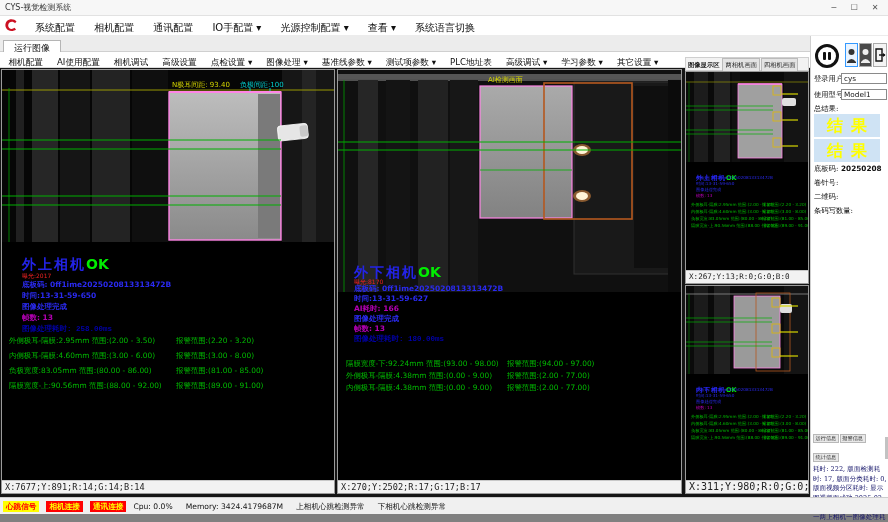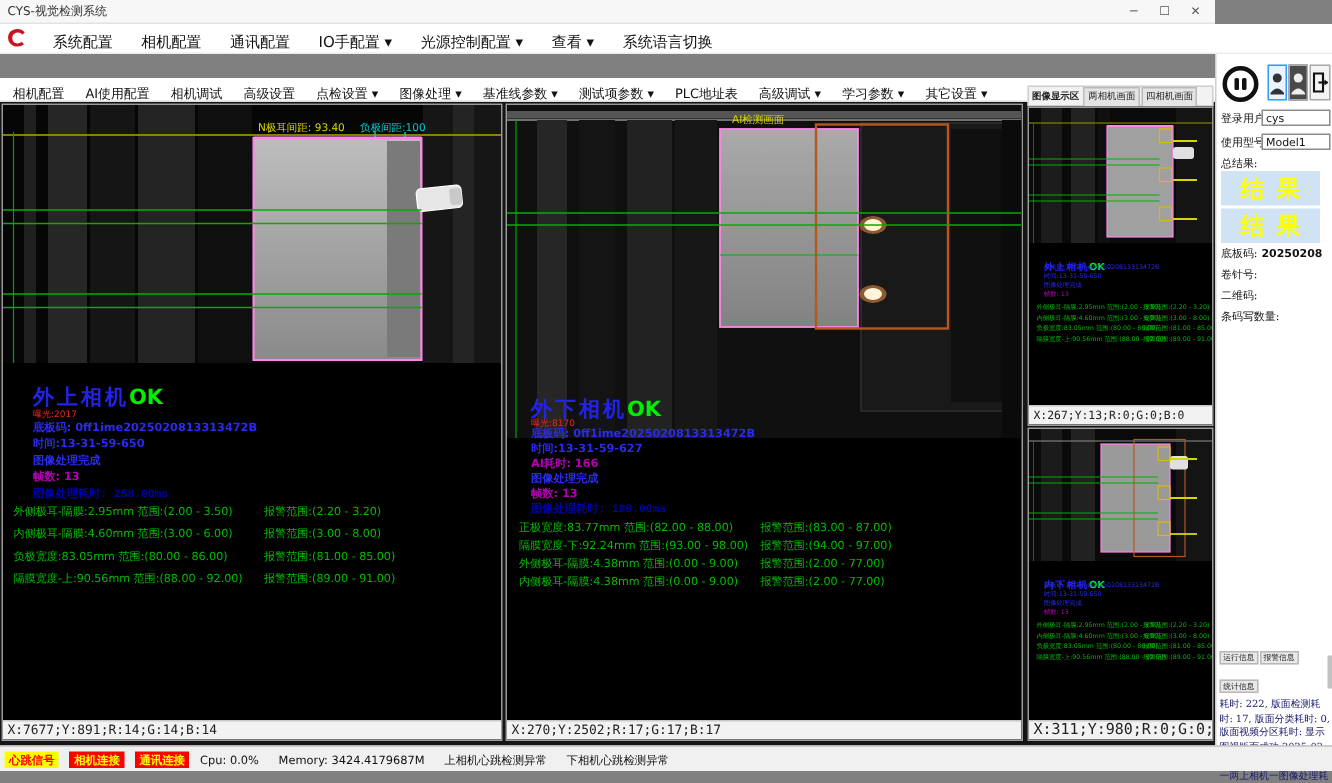--- a/index.html
+++ b/index.html
@@ -1,21 +1,21 @@
 <!DOCTYPE html>
 <html><head>
 <meta charset="utf-8">
 <style>
   html,body{margin:0;padding:0;background:#555;}
   .window{position:relative;width:888px;height:522px;background:#808080;
     font-family:"DejaVu Sans",sans-serif;overflow:hidden;box-sizing:border-box;}
   .window *{box-sizing:border-box;}
 
   
-  .titlebar{position:absolute;left:0;top:0;width:810px;height:16px;background:#f7f7f7;
+  .titlebar{position:absolute;left:0;top:0;width:888px;height:16px;background:#f7f7f7;
     border-bottom:1px solid #e2e2e2;font-size:8px;color:#333;line-height:16px;padding-left:5px;}
   .wincontrols{position:absolute;right:4px;top:0;height:16px;line-height:16px;}
   .wincontrols span{display:inline-block;width:18px;text-align:center;font-size:8px;color:#555;cursor:default;}
   .menubar{position:absolute;left:0;top:16px;width:888px;height:20px;background:#ffffff;
     border-bottom:1px solid #ececec;line-height:20px;}
   .logo{display:inline-block;vertical-align:middle;margin:0 4px 0 4px;}
   .menu-item{display:inline-block;font-size:10px;color:#111;padding:0 7px;cursor:default;}
   .tabstrip{position:absolute;left:0;top:36px;width:888px;height:16px;background:#ececec;border-bottom:1px solid #cfcfcf;}
   .tab{display:inline-block;margin-left:3px;background:#fff;border:1px solid #b5b5b5;border-bottom:none;
     font-size:9px;padding:1px 10px 0 10px;height:15px;color:#222;}
@@ -99,20 +99,23 @@
     </span>
     <span class="menu-item">系统配置</span>
     <span class="menu-item">相机配置</span>
     <span class="menu-item">通讯配置</span>
     <span class="menu-item">IO手配置 ▾</span>
     <span class="menu-item">光源控制配置 ▾</span>
     <span class="menu-item">查看 ▾</span>
     <span class="menu-item">系统语言切换</span>
   </div>
 
+  <div class="tabstrip">
+    <span class="tab">运行图像</span>
+  </div>
 
   <div class="toolbar">
     <span class="tool-item">相机配置</span>
     <span class="tool-item">AI使用配置</span>
     <span class="tool-item">相机调试</span>
     <span class="tool-item">高级设置</span>
     <span class="tool-item">点检设置 ▾</span>
     <span class="tool-item">图像处理 ▾</span>
     <span class="tool-item">基准线参数 ▾</span>
     <span class="tool-item">测试项参数 ▾</span>
@@ -224,24 +227,20 @@
       <span class="cam-title-blue">外下相机</span><span class="cam-title-ok">OK</span>
     </span>
     <span class="ov t-red" style="left:16px;top:208px;">曝光:8170</span>
     <span class="ov t-blue" style="left:16px;top:214px;">底板码: 0ff1ime2025020813313472B</span>
     <span class="ov t-blue" style="left:16px;top:224px;">时间:13-31-59-627</span>
     <span class="ov t-purple" style="left:16px;top:234px;">AI耗时: 166</span>
     <span class="ov t-blue" style="left:16px;top:244px;">图像处理完成</span>
     <span class="ov t-purple" style="left:16px;top:254px;">帧数: 13</span>
     <span class="ov t-darkblue" style="left:16px;top:264px;">图像处理耗时: 180.00ms</span>
 
-    <div class="meas-row" style="left:8px;top:277px;">
-      <span>正极宽度:83.77mm 范围:(82.00 - 88.00)</span>
-      <span class="alarm" style="left:161px;">报警范围:(83.00 - 87.00)</span>
-    </div>
     <div class="meas-row" style="left:8px;top:289px;">
       <span>隔膜宽度-下:92.24mm 范围:(93.00 - 98.00)</span>
       <span class="alarm" style="left:161px;">报警范围:(94.00 - 97.00)</span>
     </div>
     <div class="meas-row" style="left:8px;top:301px;">
       <span>外侧极耳-隔膜:4.38mm 范围:(0.00 - 9.00)</span>
       <span class="alarm" style="left:161px;">报警范围:(2.00 - 77.00)</span>
     </div>
     <div class="meas-row" style="left:8px;top:313px;">
       <span>内侧极耳-隔膜:4.38mm 范围:(0.00 - 9.00)</span>

